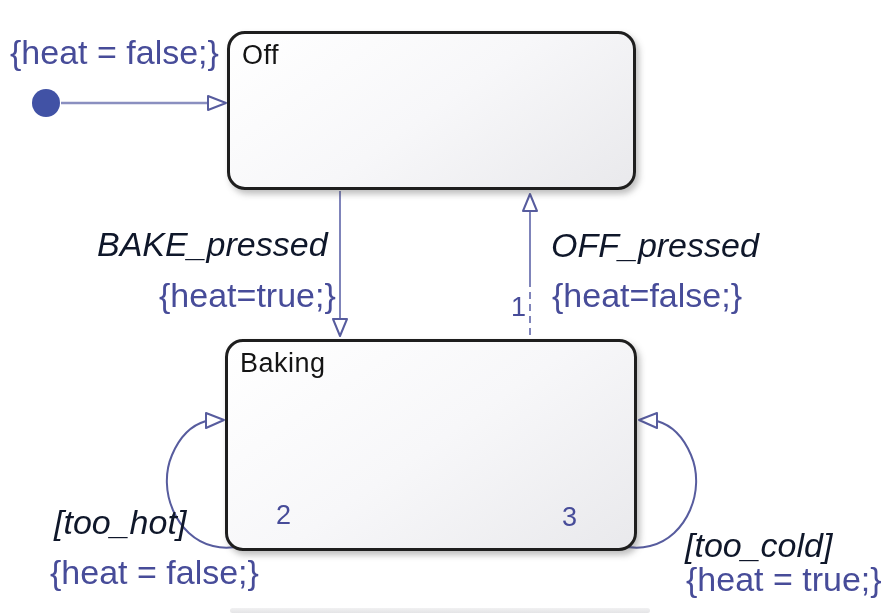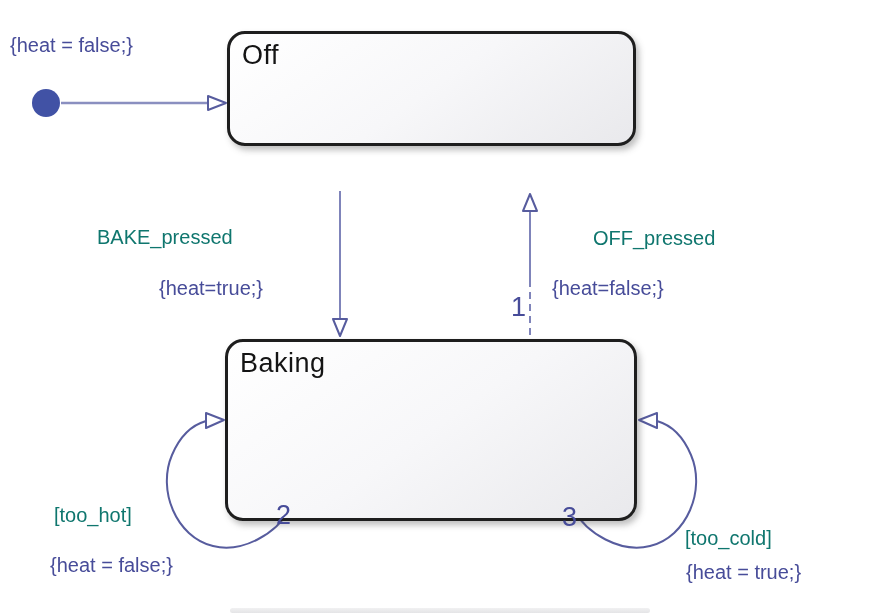--- a/index.html
+++ b/index.html
@@ -17,45 +17,45 @@
     width: 882px; height: 616px;
   }
   .state {
     position: absolute;
     box-sizing: border-box;
     border: 3px solid #1e1e1e;
     border-radius: 18px;
     background: linear-gradient(145deg, #ffffff 0%, #f7f7f9 50%, #e9e9ec 100%);
     box-shadow: 3px 4px 6px rgba(70,70,70,0.35);
   }
-  .state-off    { left: 227px; top: 31px;  width: 409px; height: 115px; }
-  .state-baking { left: 225px; top: 339px; width: 412px; height: 182px; }
+  .state-off    { left: 227px; top: 31px;  width: 409px; height: 159px; }
+  .state-baking { left: 225px; top: 339px; width: 412px; height: 212px; }
   .state-label {
     display: block;
     padding: 6px 12px;
     font-size: 27px;
     color: #141414;
     letter-spacing: 0.5px;
   }
   .lbl {
     position: absolute;
-    font-size: 20px;
+    font-size: 34px;
     line-height: 1.1;
     white-space: nowrap;
   }
-  .event  { color: #0f766e; }
+  .event  { color: #0f172a; font-style: italic; }
   .action { color: #474C99; }
   .order  { color: #474C99; font-size: 27px; }
   .order-1 { left: 498px; top: 293px; width: 28px; text-align: right; }
   .order-2 { left: 276px; top: 501px; }
   .order-3 { left: 562px; top: 503px; }
   .lbl-init-action { left: 10px;  top: 34px; }
   .lbl-bake-event  { left: 97px;  top: 226px; }
   .lbl-bake-action { left: 159px; top: 277px; }
-  .lbl-off-event   { left: 551px; top: 227px; margin-left: 42px; }
+  .lbl-off-event   { left: 551px; top: 227px; }
   .lbl-off-action  { left: 552px; top: 277px; }
   .lbl-hot-cond    { left: 54px;  top: 504px; }
   .lbl-hot-action  { left: 50px;  top: 554px; }
   .lbl-cold-cond   { left: 685px; top: 527px; }
   .lbl-cold-action { left: 686px; top: 561px; }
   .bottom-strip {
     position: absolute;
     left: 230px; top: 608px;
     width: 420px; height: 5px;
     border-radius: 3px;

